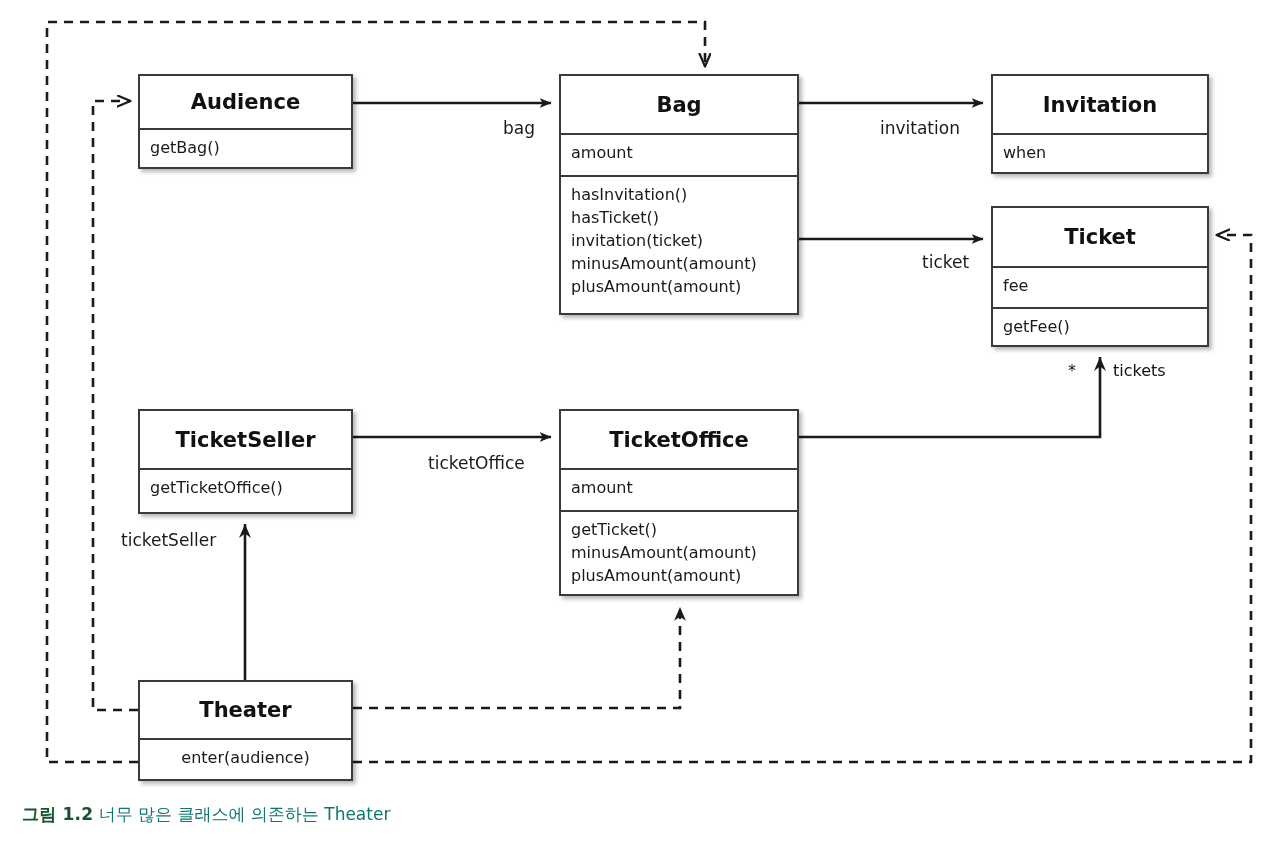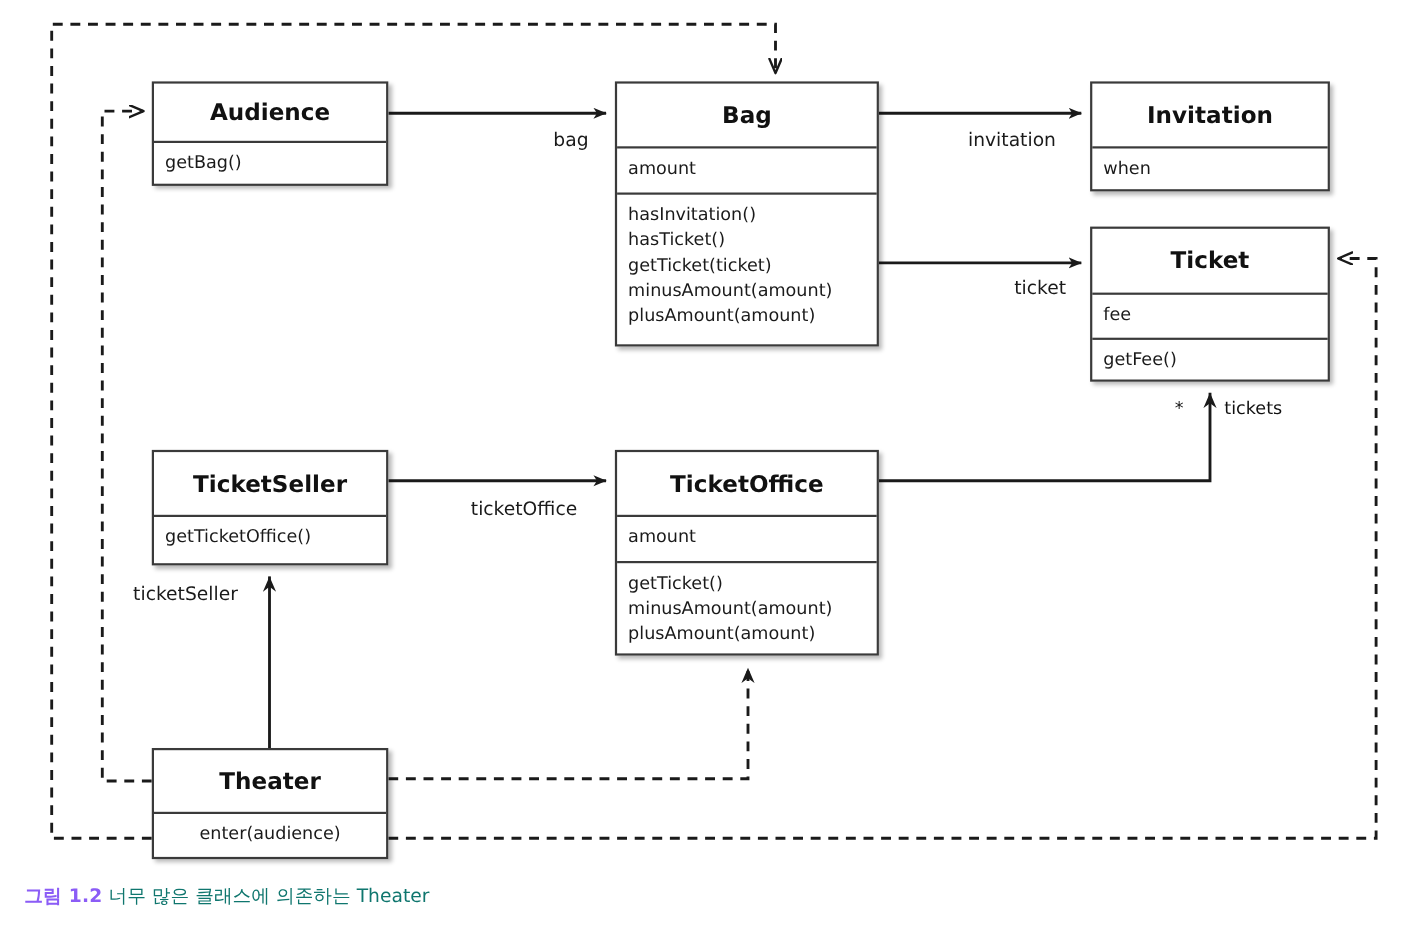--- a/index.html
+++ b/index.html
@@ -68,21 +68,21 @@
     white-space: nowrap;
   }
   #figure-caption {
     position: absolute;
     left: 22px;
     top: 803px;
     font-size: 17px;
     white-space: nowrap;
   }
   #figure-caption .fig-num {
-    color: #8b5cf6;
+    color: #14532d;
     font-weight: bold;
     letter-spacing: 0.2px;
   }
   #figure-caption .fig-text {
     color: #0f766e;
   }
 </style>
 </head>
 <body>
 
@@ -150,21 +150,21 @@
   </div>
 
   <div class="uml-class" style="left:559px; top:74px; width:240px; height:241px;">
     <div class="uml-name" style="height:57px;">Bag</div>
     <div class="uml-compartment" style="height:42px;">
       <div class="uml-member">amount</div>
     </div>
     <div class="uml-compartment" style="height:142px;">
       <div class="uml-member">hasInvitation()</div>
       <div class="uml-member">hasTicket()</div>
-      <div class="uml-member">getTicket(ticket)</div>
+      <div class="uml-member">invitation(ticket)</div>
       <div class="uml-member">minusAmount(amount)</div>
       <div class="uml-member">plusAmount(amount)</div>
     </div>
   </div>
 
   <div class="uml-class" style="left:991px; top:74px; width:218px; height:100px;">
     <div class="uml-name" style="height:57px;">Invitation</div>
     <div class="uml-compartment" style="height:43px;">
       <div class="uml-member">when</div>
     </div>

